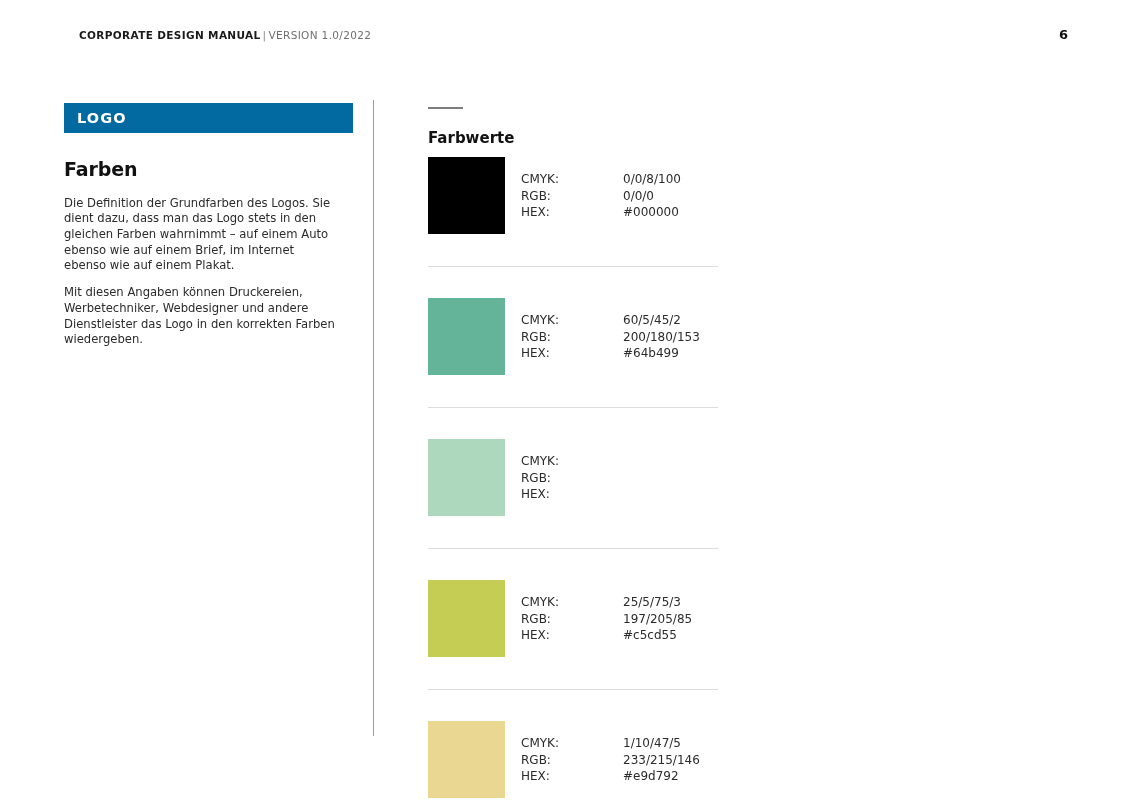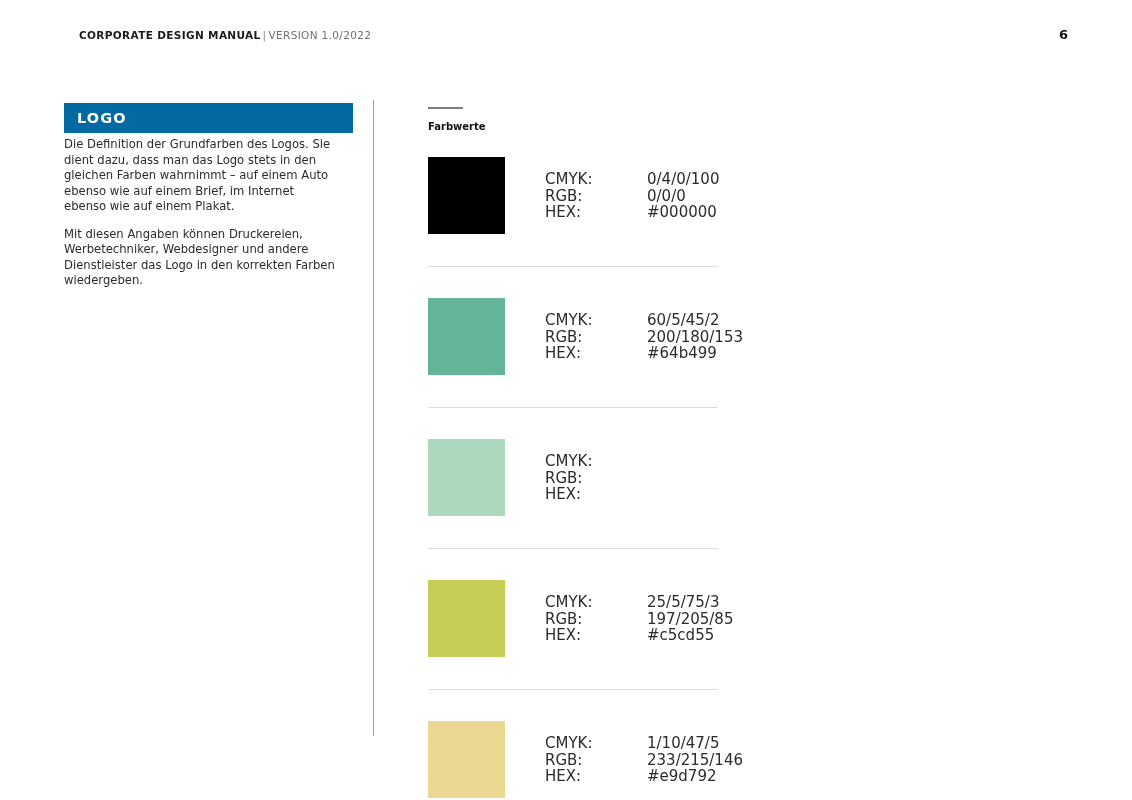--- a/index.html
+++ b/index.html
@@ -103,22 +103,22 @@
     left: 428px;
     top: 107px;
     width: 300px;
   }
   .panel-rule {
     width: 35px;
     height: 2px;
     background: #7d7d7d;
   }
   .panel-title {
-    margin-top: 12px;
-    font-size: 10px;
+    margin-top: 20px;
+    font-size: 15px;
     font-weight: bold;
     color: #111111;
   }
 
   .swatch-list {
     position: absolute;
     left: 428px;
     top: 157px;
     width: 292px;
   }
@@ -139,24 +139,24 @@
     width: 290px;
     height: 1px;
     background: #dcdcdc;
   }
   .swatch-chip {
     width: 77px;
     height: 77px;
     flex: 0 0 auto;
   }
   .swatch-specs {
-    margin-left: 40px;
+    margin-left: 16px;
     padding-top: 14px;
     display: flex;
-    font-size: 15px;
+    font-size: 12px;
     line-height: 16.5px;
     color: #2b2b2b;
   }
   .spec-labels {
     width: 102px;
     flex: 0 0 auto;
   }
   .spec-values {
     flex: 1 1 auto;
     white-space: nowrap;
@@ -174,41 +174,42 @@
   </div>
   <div class="page-number">6</div>
 </div>
 
 <div class="column-divider"></div>
 
 <div class="left-col">
   <div class="section-banner" style="background: #0369a1;">
     <span>LOGO</span>
   </div>
+  <h2 class="section-heading">Farben</h2>
   <p class="body-text">Die Definition der Grundfarben des Logos. Sie dient dazu, dass man das Logo stets in den gleichen Farben wahrnimmt – auf einem Auto ebenso wie auf einem Brief, im Internet ebenso wie auf einem Plakat.</p>
   <p class="body-text">Mit diesen Angaben können Druckereien, Werbetechniker, Webdesigner und andere Dienstleister das Logo in den korrekten Farben wiedergeben.</p>
 </div>
 
 <div class="right-col">
   <div class="panel-rule"></div>
   <div class="panel-title">Farbwerte</div>
 </div>
 
 <div class="swatch-list">
 
   <div class="swatch-row">
     <div class="swatch-chip" style="background: rgb(0, 0, 0);"></div>
     <div class="swatch-specs">
       <div class="spec-labels">
         <div>CMYK:</div>
         <div>RGB:</div>
         <div>HEX:</div>
       </div>
       <div class="spec-values">
-        <div>0/4/0/100</div>
+        <div>0/0/8/100</div>
         <div>0/0/0</div>
         <div>#000000</div>
       </div>
     </div>
   </div>
 
   <div class="swatch-row">
     <div class="swatch-chip" style="background: rgb(100, 180, 153);"></div>
     <div class="swatch-specs">
       <div class="spec-labels">

